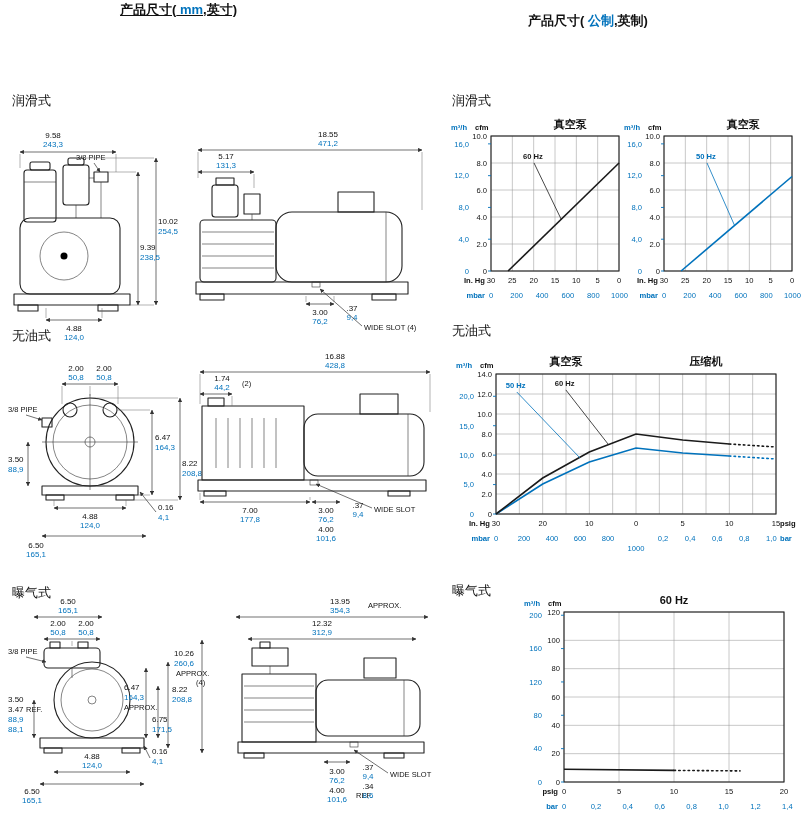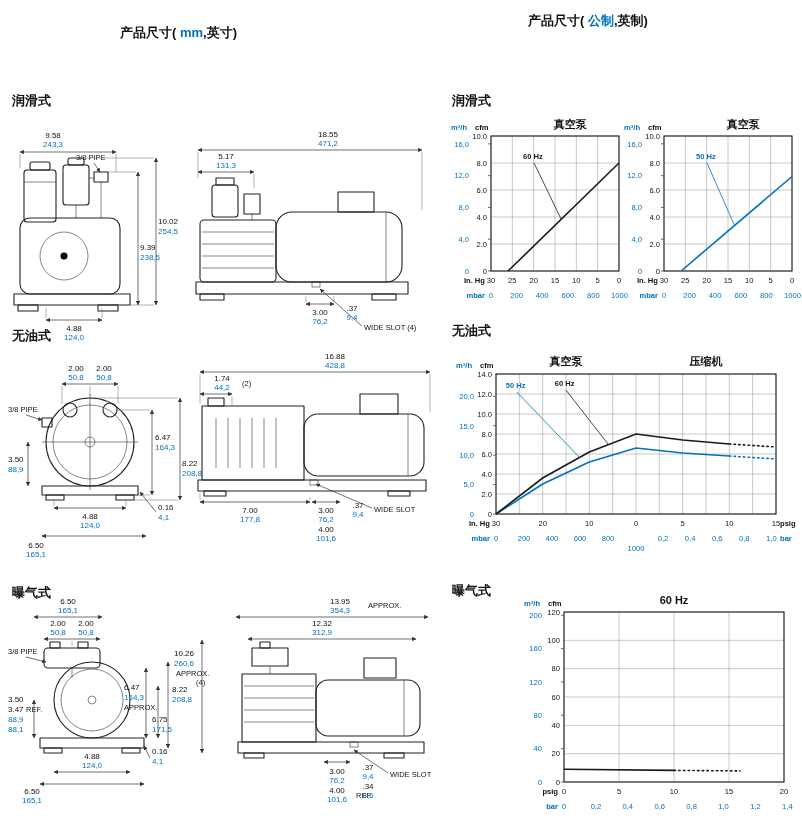--- a/index.html
+++ b/index.html
@@ -1,19 +1,19 @@
 <!DOCTYPE html>
 <html><head>
 <meta charset="utf-8">
 <style>
   html,body{margin:0;padding:0;background:#e8e8e8;}
   #page{position:relative;width:802px;height:827px;background:#ffffff;font-family:"Liberation Sans",sans-serif;overflow:hidden;}
   .hdr{position:absolute;font-size:13px;font-weight:700;color:#111;white-space:nowrap;}
   .hdr .blu{color:#0072bc;}
-  .sec{position:absolute;font-size:13px;font-weight:700;color:#111;white-space:nowrap;}
+  .sec{position:absolute;font-size:13px;font-weight:400;color:#111;white-space:nowrap;}
   svg{position:absolute;font-family:"Liberation Sans",sans-serif;}
   
   .oln{fill:none;stroke:#222;stroke-width:1.1;stroke-linejoin:round;}
   .oln2{fill:none;stroke:#333;stroke-width:0.6;}
   .dim{stroke:#333;stroke-width:0.7;marker-start:url(#arw);marker-end:url(#arw);}
   .ext{stroke:#666;stroke-width:0.5;}
   .ldr{stroke:#333;stroke-width:0.7;marker-end:url(#arw);}
   .din{font-size:8px;fill:#111;text-anchor:middle;}
   .dmm{font-size:8px;fill:#0072bc;text-anchor:middle;}
   .dnote{font-size:7.5px;fill:#111;text-anchor:start;}
@@ -33,21 +33,21 @@
 <div id="page">
 
   <svg width="0" height="0">
     <defs>
       <marker id="arw" viewBox="0 0 8 8" refX="7.5" refY="4" markerWidth="6" markerHeight="6" orient="auto-start-reverse">
         <path d="M0,0 L8,4 L0,8 z" fill="#333"></path>
       </marker>
     </defs>
   </svg>
 
-  <div class="hdr" style="left:120px;top:24px;"><span>产品尺寸(</span><span class="blu"> mm</span><span>,英寸)</span></div>
+  <div class="hdr" style="left:120px;top:1px;text-decoration:underline;"><span>产品尺寸(</span><span class="blu"> mm</span><span>,英寸)</span></div>
   <div class="hdr" style="left:528px;top:12px;"><span>产品尺寸(</span><span class="blu"> 公制</span><span>,英制)</span></div>
 
   <div class="sec" style="left:12px;top:92px;">润滑式</div>
   <div class="sec" style="left:452px;top:92px;">润滑式</div>
   <div class="sec" style="left:12px;top:327px;">无油式</div>
   <div class="sec" style="left:452px;top:322px;">无油式</div>
   <div class="sec" style="left:12px;top:584px;">曝气式</div>
   <div class="sec" style="left:452px;top:582px;">曝气式</div>
 
   <svg style="left:6px;top:128px;" width="182" height="214">

